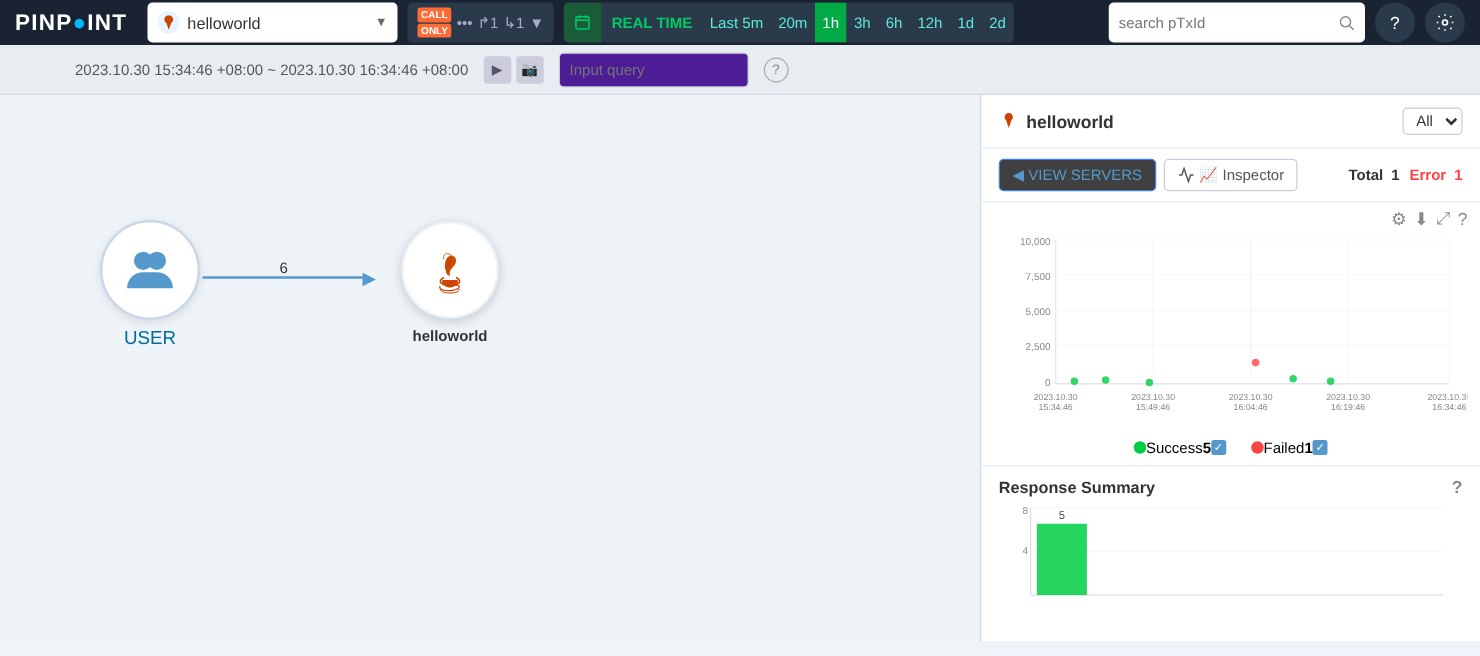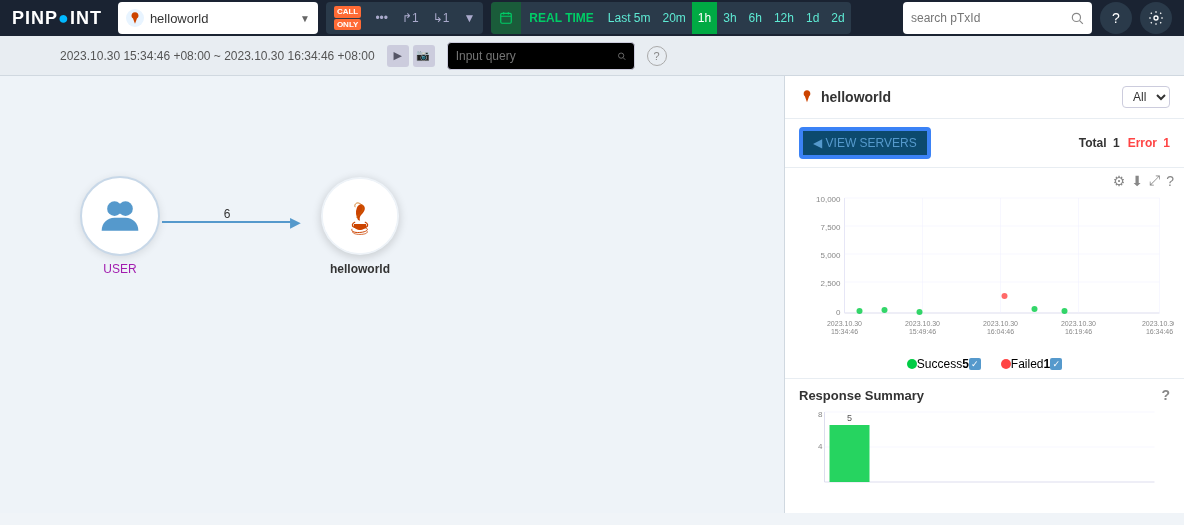--- a/index.html
+++ b/index.html
@@ -41,21 +41,21 @@
       background: #e8f4ff;
       border-radius: 50%;
       display: flex; align-items: center; justify-content: center;
     }
     .app-selector-text { flex: 1; font-size: 13px; color: #333; }
     .app-selector-arrow { color: #666; font-size: 10px; }
 
     .header-btn-group {
       display: flex;
       align-items: center;
-      gap: 14px;
+      gap: 4px;
       background: #2a3a4a;
       border-radius: 4px;
       padding: 4px 8px;
       height: 32px;
     }
     .header-tag {
       background: #ff6b35;
       color: white;
       font-size: 8px;
       font-weight: bold;
@@ -106,21 +106,21 @@
       color: white;
       font-weight: normal;
     }
 
     .search-box {
       display: flex;
       align-items: center;
       background: white;
       border-radius: 4px;
       padding: 4px 8px;
-      gap: 4px;
+      gap: 20px;
       min-width: 180px;
       height: 32px;
       margin-left: auto;
     }
     .search-box input {
       border: none;
       outline: none;
       font-size: 12px;
       color: #333;
       flex: 1;
@@ -158,26 +158,26 @@
     .subheader-icon {
       width: 22px; height: 22px;
       background: #ccd;
       border-radius: 3px;
       display: flex; align-items: center; justify-content: center;
       font-size: 11px; color: #556; cursor: pointer;
     }
     .query-box {
       display: flex;
       align-items: center;
-      background: #000000;
+      background: #4c1d95;
       border: 1px solid #ccd;
       border-radius: 4px;
       padding: 3px 8px;
       gap: 6px;
-      width: 188px;
+      width: 152px;
       height: 28px;
     }
     .query-box input { border: none; outline: none; font-size: 12px; color: #aaa; flex:1; background: transparent; }
     .help-icon {
       width: 20px; height: 20px;
       border-radius: 50%;
       border: 1px solid #aaa;
       display: flex; align-items: center; justify-content: center;
       color: #888; font-size: 11px; cursor: pointer;
     }
@@ -273,22 +273,22 @@
       z-index: -1;
     }
     .node-circle-hw-inner {
       width: 74px; height: 74px;
       border-radius: 50%;
       background: white;
       display: flex; align-items: center; justify-content: center;
     }
 
     .node-label {
-      font-size: 12px;
-      color: #a21caf;
+      font-size: 15px;
+      color: #0369a1;
     }
     .node-label-bold {
       font-size: 12px;
       font-weight: bold;
       color: #333;
     }
 
     
     .right-panel {
       width: 400px;
@@ -324,22 +324,22 @@
     }
 
     .panel-actions {
       display: flex;
       gap: 6px;
       padding: 8px 14px;
       border-bottom: 1px solid #e8edf2;
     }
     .view-servers-btn {
       display: flex; align-items: center; gap: 4px;
-      background: #0c4a6e;
-      border: 4px solid #3b82f6;
+      background: #404040;
+      border: 1px solid #3b82f6;
       color: #5599cc;
       padding: 5px 10px;
       border-radius: 4px;
       cursor: pointer;
       font-size: 12px;
     }
     .inspector-btn {
       display: flex; align-items: center; gap: 4px;
       background: white;
       border: 1px solid #ccd;
@@ -566,20 +566,26 @@
         <span>helloworld</span>
       </div>
       <select class="panel-select">
         <option>All</option>
       </select>
     </div>
 
     <div class="panel-actions">
       <button class="view-servers-btn">
         <span>◀ VIEW SERVERS</span>
+      </button>
+      <button class="inspector-btn">
+        <svg width="14" height="14" viewBox="0 0 24 24" fill="none" stroke="#555" stroke-width="2">
+          <polyline points="22 12 18 12 15 21 9 3 6 12 2 12"></polyline>
+        </svg>
+        <span>📈 Inspector</span>
       </button>
       <div class="panel-stats">
         <span class="stat-total">
           <span>Total</span>
           <span style="font-weight:bold; margin-left:3px;">1</span>
         </span>
         <span class="stat-error">
           <span>Error</span>
           <span style="font-weight:bold; margin-left:3px;">1</span>
         </span>

